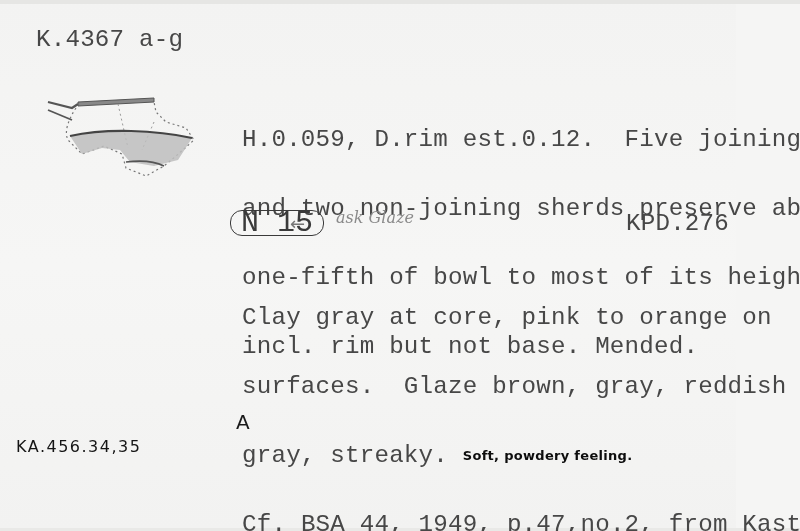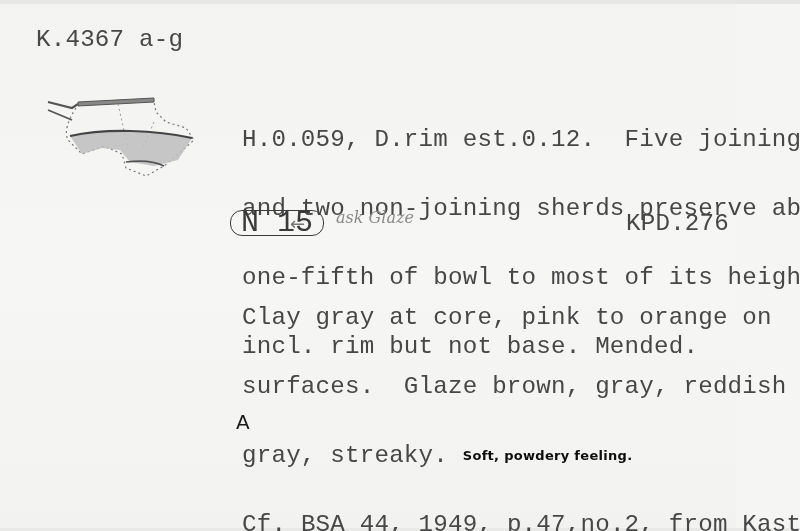--- a/index.html
+++ b/index.html
@@ -117,13 +117,14 @@
     <span class="line"><span>gray, streaky. </span><span class="hand-inline">Soft, powdery feeling.</span></span>
     <span class="line"><span>Cf. </span><span class="ul">BSA</span><span> 44, 1949, p.47,no.2, from Kastro,</span></span>
     
     
     
     
   </div>
 
   <div id="capital-a-correction">A</div>
 
+  <div id="accession-note" class="hand">KA.456.34,35</div>
 </div>
 
 </body></html>

